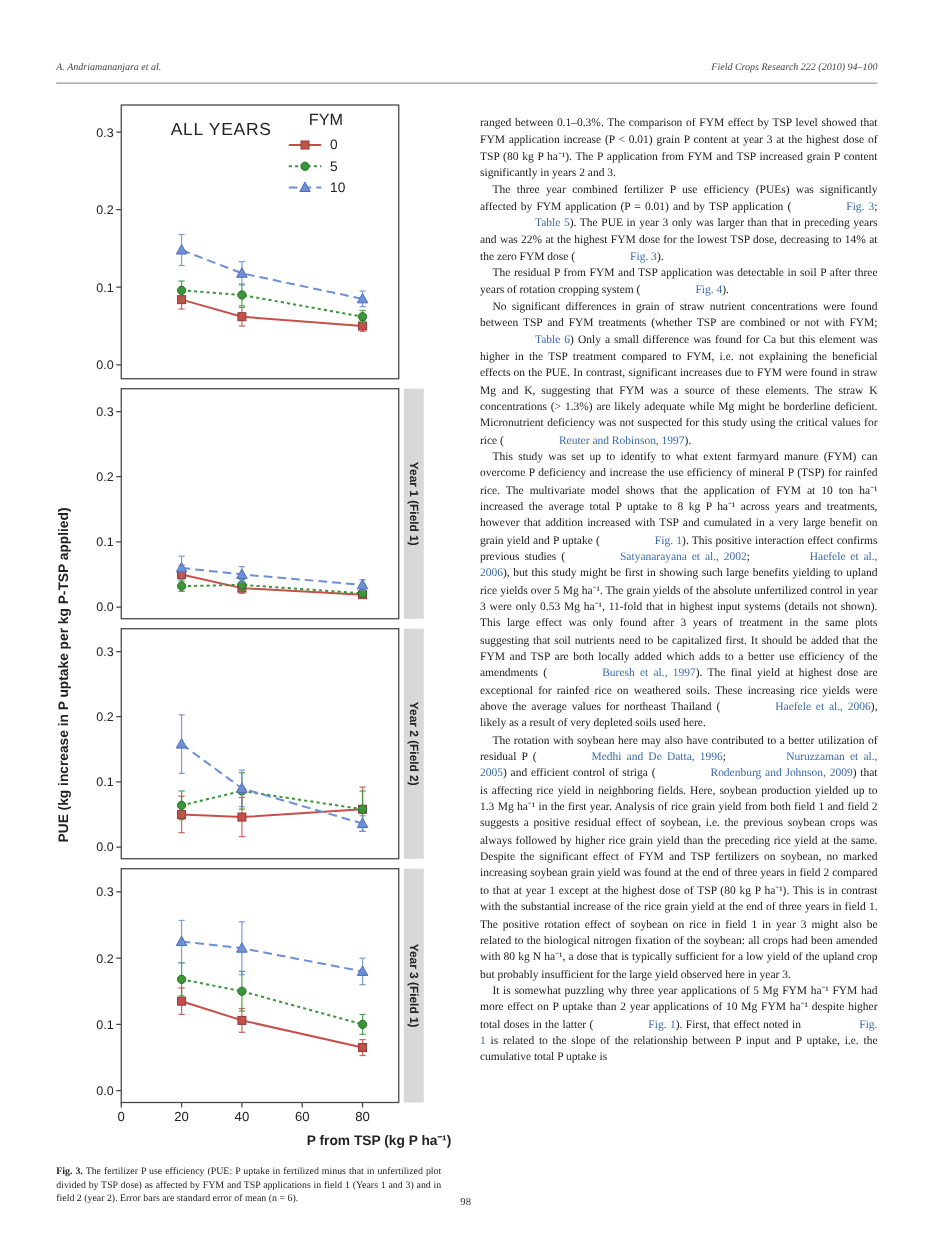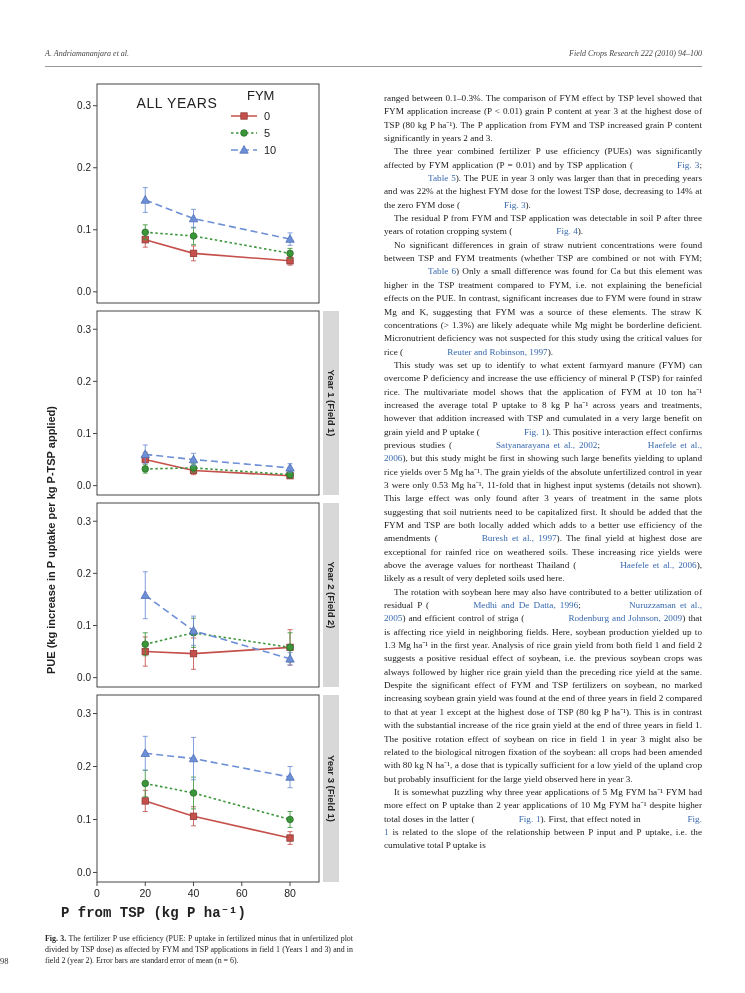--- a/index.html
+++ b/index.html
@@ -10,42 +10,42 @@
   .header{
     position:absolute;top:49px;left:45px;width:657px;
     display:flex;justify-content:space-between;
     font-size:8px;font-style:italic;color:#444;
     border-bottom:0.8px solid #999;padding-bottom:8px;align-items:center;
   }
   .fig-col{position:absolute;left:45px;top:80px;width:320px;}
   .panels-area{margin-left:16px;}
   .panels-area svg{display:block;margin-bottom:2px;}
   .x-axis-title{
-    width:300px;text-align:left;margin-top:2px;
-    font-family:Liberation Mono, monospace;font-weight:bold;
-    font-size:14px;color:#222;
+    width:300px;text-align:right;margin-top:2px;
+    font-family:Liberation Sans, sans-serif;font-weight:bold;
+    font-size:11px;color:#222;
   }
   .y-axis-title{
     position:absolute;left:6px;top:460px;
     transform:translate(-50%,-50%) rotate(-90deg);white-space:nowrap;
     font-family:"Liberation Sans", sans-serif;font-weight:bold;
     font-size:11px;color:#222;
   }
   .caption{margin:12px 12px 0 0;font-size:7.9px;line-height:1.4;text-align:justify;color:#222;}
   .caption b{font-weight:bold;}
   .text-col{
     position:absolute;left:384px;top:92px;width:318px;
     font-size:9.2px;line-height:1.45;text-align:justify;
   }
   .para{margin:0;}
   .para.indent{text-indent:10px;}
   .section-heading{font-size:9.4px;font-weight:bold;margin:11px 0 10px 0;}
   .ref-link{color:var(--link-color,#3a6aad);cursor:pointer;margin-left:44px;}
   .page-number{
-    position:absolute;top:956px;left:0;width:745px;
+    position:absolute;top:956px;left:0;width:745px;text-align:center;
     font-size:8.5px;color:#333;
   }
 </style>
 </head>
 <body>
 
 <div class="page-root">
 
   <div class="header">
     <span>A. Andriamananjara et al.</span>

